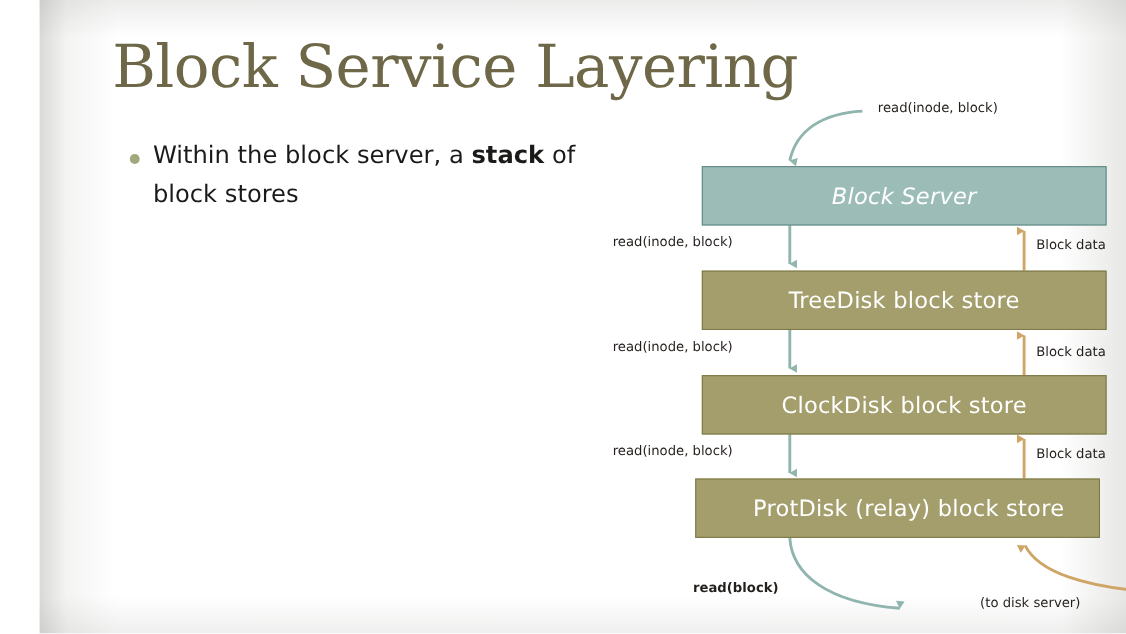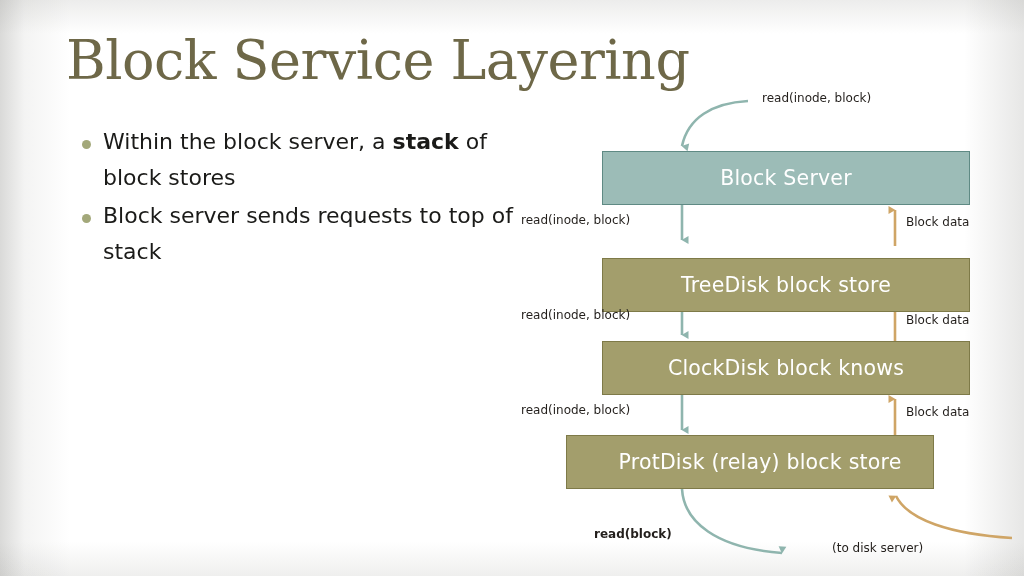--- a/index.html
+++ b/index.html
@@ -7,20 +7,21 @@
     width:1024px;height:576px;overflow:hidden;
     font-family:"DejaVu Sans", sans-serif;
     background:#ffffff;
     position:relative;
   }
   
   #slide{
     position:absolute;inset:0;
     background:
       radial-gradient(ellipse 140% 120% at 50% 45%, #ffffff 0%, #ffffff 55%, #fbfbfa 72%, #f2f1ef 86%, #e7e6e3 100%);
+    margin-left: 36px;
   }
   #edge-left{
     position:absolute;left:0;top:0;width:70px;height:100%;
     background:linear-gradient(to right, rgba(120,120,115,0.28) 0%, rgba(160,160,155,0.12) 35%, rgba(255,255,255,0) 100%);
     pointer-events:none;
   }
   #edge-right{
     position:absolute;right:0;top:0;width:60px;height:100%;
     background:linear-gradient(to left, rgba(120,120,115,0.18) 0%, rgba(255,255,255,0) 100%);
     pointer-events:none;
@@ -93,24 +94,20 @@
   <div id="edge-top"></div>
   <div id="edge-bottom"></div>
 
   <div id="title">Block Service Layering</div>
 
   <div id="bullets">
     <div class="bullet-row">
       <span class="bullet-dot"></span>
       <span class="bullet-text"><span>Within the block server, a </span><b>stack</b><span> of block stores</span></span>
     </div>
-    <div class="bullet-row">
-      <span class="bullet-dot"></span>
-      <span class="bullet-text">Block server sends requests to top of stack</span>
-    </div>
   </div>
 
   <div id="diagram">
 
     <svg id="wires" viewBox="0 0 1024 576">
       <defs>
         <marker id="ah-down" markerWidth="9" markerHeight="9" refX="4.5" refY="8" orient="auto" markerUnits="userSpaceOnUse">
           <path d="M0.6,1.5 L4.5,8.4 L8.4,1.5 Z" fill="#8FB5AE"></path>
         </marker>
         <marker id="ah-up" markerWidth="9" markerHeight="9" refX="4.5" refY="8" orient="auto" markerUnits="userSpaceOnUse">
@@ -126,39 +123,39 @@
 
       <path d="M 895,246 L 895,210" fill="none" stroke="#CFA566" stroke-width="2.6" marker-end="url(#ah-up)"></path>
       <path d="M 895,341 L 895,305" fill="none" stroke="#CFA566" stroke-width="2.6" marker-end="url(#ah-up)"></path>
       <path d="M 895,435 L 895,399" fill="none" stroke="#CFA566" stroke-width="2.6" marker-end="url(#ah-up)"></path>
 
       <path d="M 682,489 C 684,522 716,548 782,553" fill="none" stroke="#8FB5AE" stroke-width="2.6" marker-end="url(#ah-down)"></path>
 
       <path d="M 1012,538 C 950,534 908,520 896,496" fill="none" stroke="#CFA566" stroke-width="2.6" marker-end="url(#ah-up)"></path>
     </svg>
 
-    <div class="box teal" style="left:602px;top:151px;width:368px;height:54px;">
+    <div class="box teal" style="left:602px;top:151px;width:368px;height:54px;font-style:italic;">
       <span>Block Server</span>
     </div>
-    <div class="box olive" style="left:602px;top:258px;width:368px;height:54px;">
+    <div class="box olive" style="left:602px;top:246px;width:368px;height:54px;">
       <span>TreeDisk block store</span>
     </div>
     <div class="box olive" style="left:602px;top:341px;width:368px;height:54px;">
-      <span>ClockDisk block knows</span>
+      <span>ClockDisk block store</span>
     </div>
-    <div class="box olive" style="left:566px;top:435px;width:368px;height:54px;padding-left:20px;">
+    <div class="box olive" style="left:596px;top:435px;width:368px;height:54px;padding-left:20px;">
       <span>ProtDisk (relay) block store</span>
     </div>
 
     <div class="lbl" style="left:762px;top:91px;">read(inode, block)</div>
 
     <div class="lbl" style="left:521px;top:213px;">read(inode, block)</div>
     <div class="lbl" style="left:521px;top:308px;">read(inode, block)</div>
     <div class="lbl" style="left:521px;top:403px;">read(inode, block)</div>
 
     <div class="lbl right" style="left:906px;top:215px;">Block data</div>
     <div class="lbl right" style="left:906px;top:313px;">Block data</div>
     <div class="lbl right" style="left:906px;top:405px;">Block data</div>
 
     <div class="lbl" style="left:594px;top:527px;font-weight:bold;">read(block)</div>
-    <div class="lbl" style="left:832px;top:541px;">(to disk server)</div>
+    <div class="lbl" style="left:855px;top:541px;">(to disk server)</div>
   </div>
 </div>
 
 </body></html>

